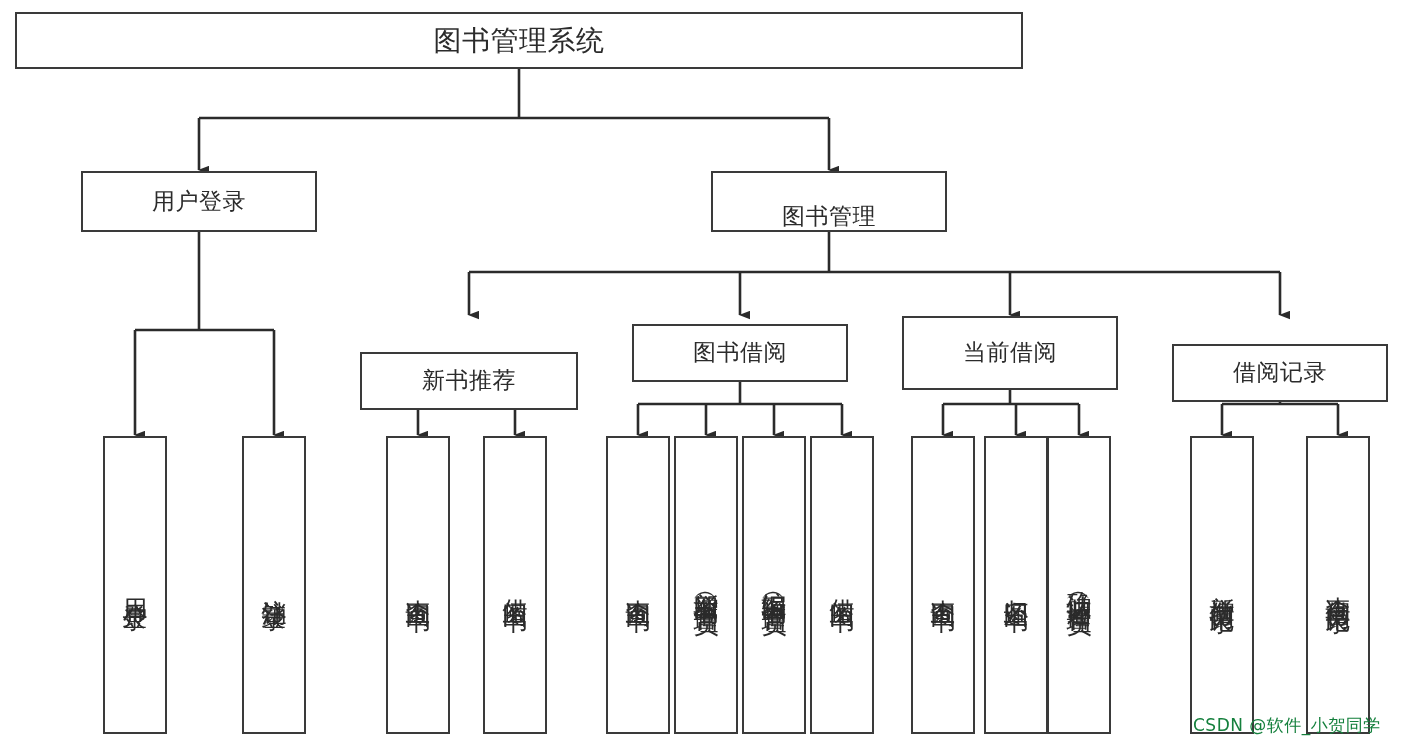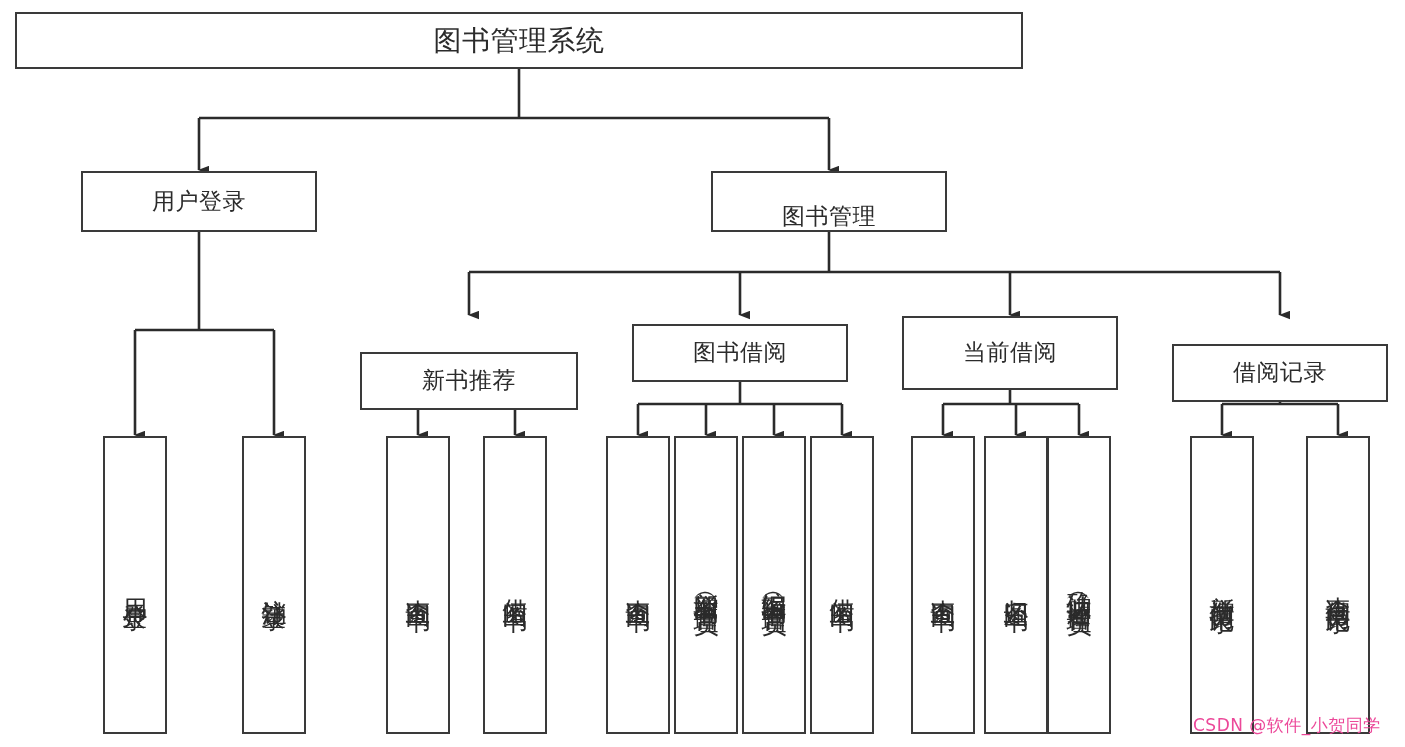--- a/index.html
+++ b/index.html
@@ -56,21 +56,21 @@
     writing-mode: vertical-rl;
     text-orientation: upright;
     font-size: 25px;
     letter-spacing: 3px;
     line-height: 1;
     white-space: nowrap;
   }
   .watermark {
     position: absolute;
     font-size: 17px;
-    color: #ec4899;
+    color: #15803d;
     white-space: nowrap;
     letter-spacing: 0.5px;
     pointer-events: none;
   }
 </style>
 </head>
 <body>
 
 <div id="canvas">
   <svg class="edges" viewBox="0 0 1405 747">

